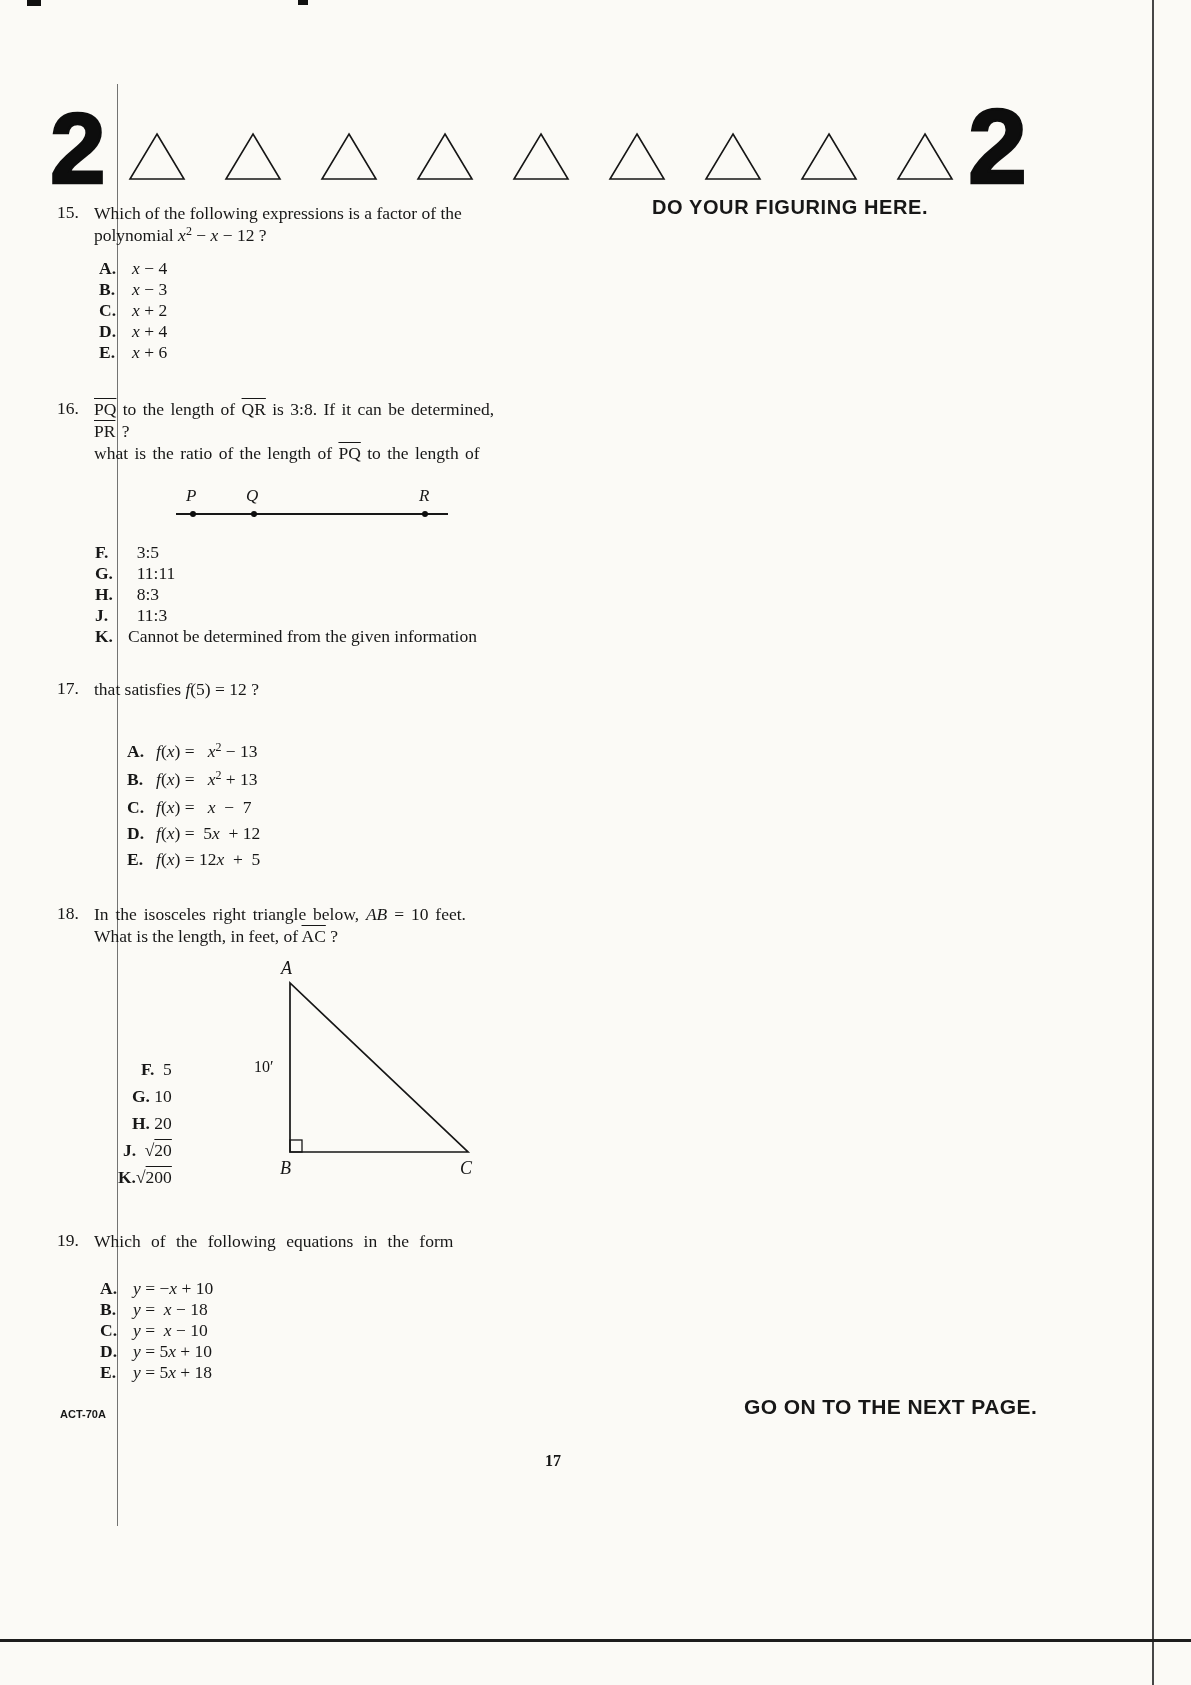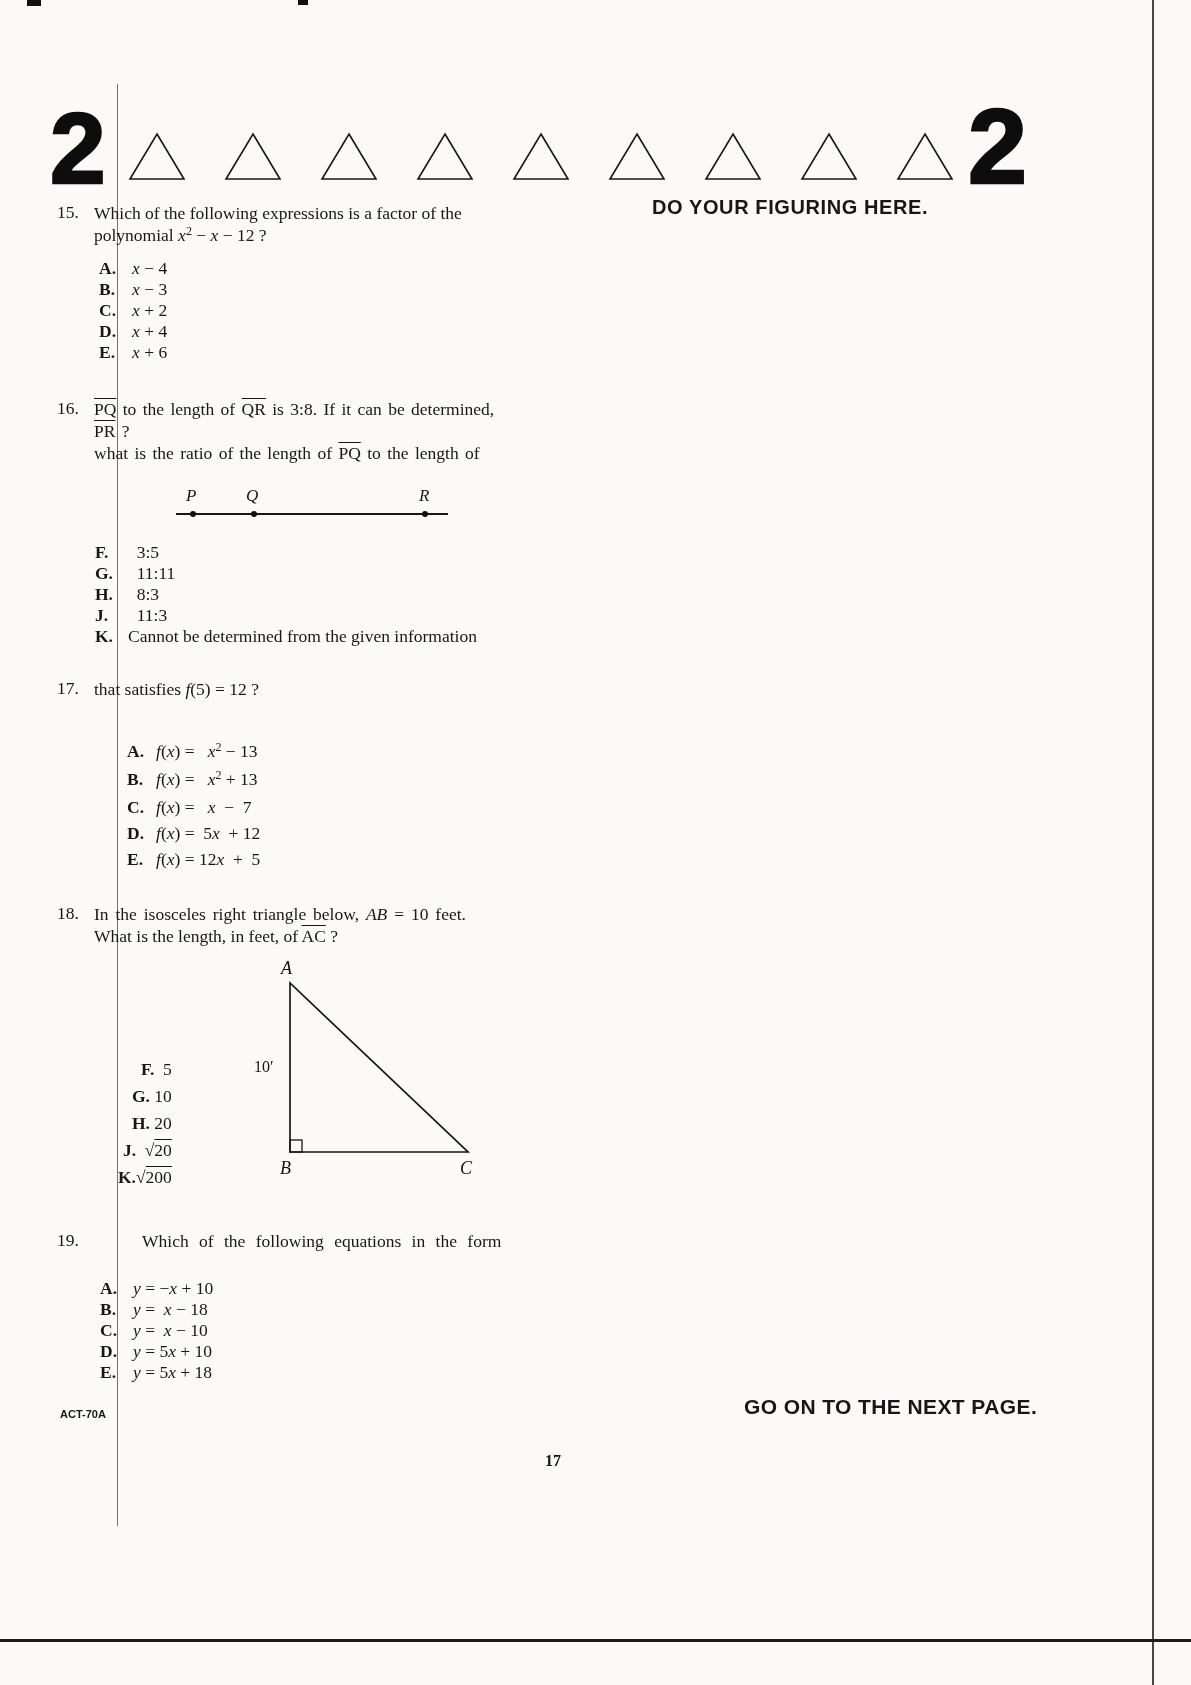--- a/index.html
+++ b/index.html
@@ -41,21 +41,21 @@
 
   #q15 { top:202px; } #q15 .choices { left:34px; top:56px;margin-left:8px; }
   #q16 { top:398px; } #q16 .choices { left:38px; top:144px; }
   #q16 .stem .line { word-spacing:2px; }
   #q17 { top:678px; } #q17 .choices { left:42px; top:60px;margin-left:28px; }
   #q17 .choice { line-height:26px; } #q17 .clab { width:29px; }
   #q18 { top:903px; } #q18 .choices { left:46px; top:153px;text-align:right; }
   #q18 .choice { line-height:27px; }
   #q18 .stem .line:first-child { word-spacing:2.5px; }
   #q19 { top:1230px; } #q19 .choices { left:43px; top:48px; }
-  #q19 .stem .line:first-child { word-spacing:6px;margin-left:48px; }
+  #q19 .stem .line:first-child { word-spacing:6px; }
 
   
   #seg-diagram { position:absolute; left:119px; top:88px; width:272px; height:44px; }
   #seg-diagram .seg-line { position:absolute; left:0; top:27px; width:272px; height:2px; background:#171717; }
   #seg-diagram .dot { position:absolute; top:25px; width:6px; height:6px; border-radius:50%; background:#0e0e0e; }
   #seg-diagram .plabel { position:absolute; top:0; font-style:italic; font-size:17px; }
 
   
   #tri-diagram { position:absolute; left:191px; top:45px; }
   #tri-diagram text { font-family:"Liberation Serif",serif; fill:#141414; }

